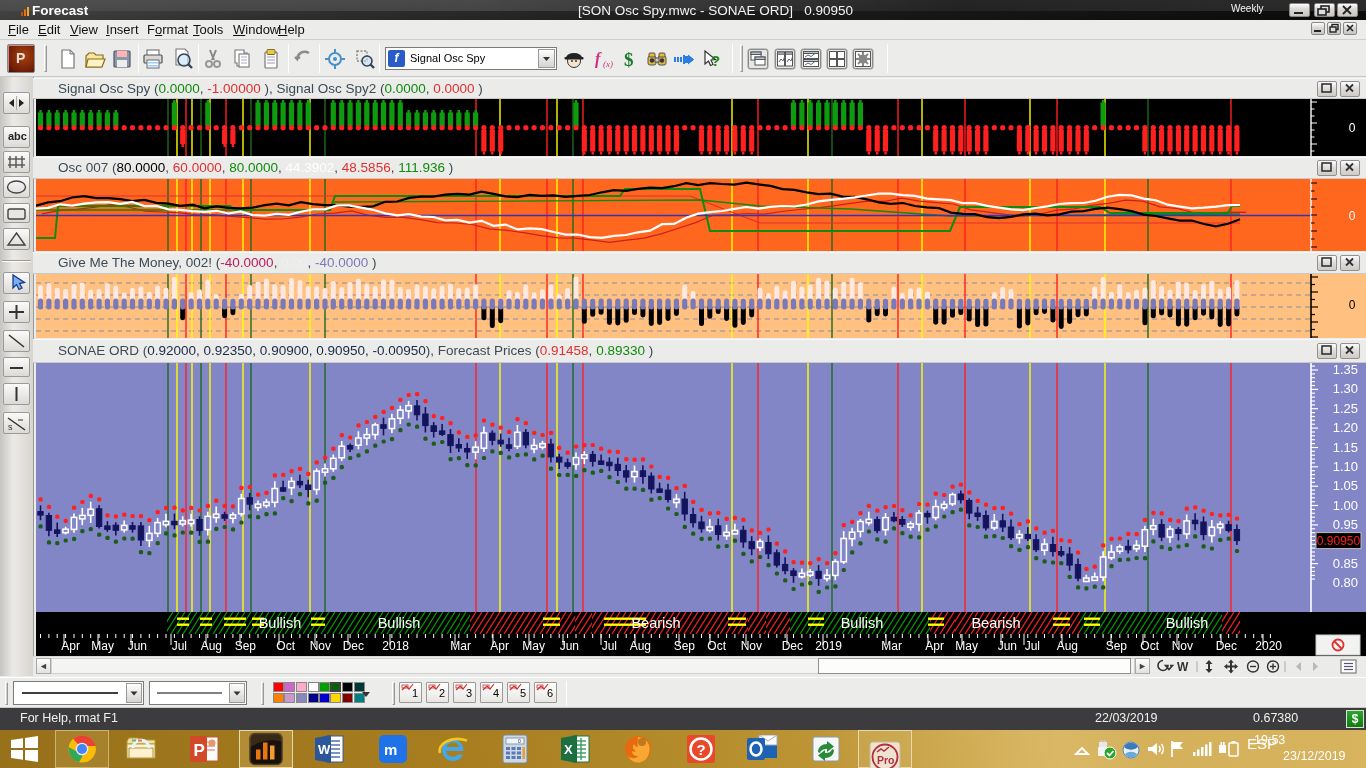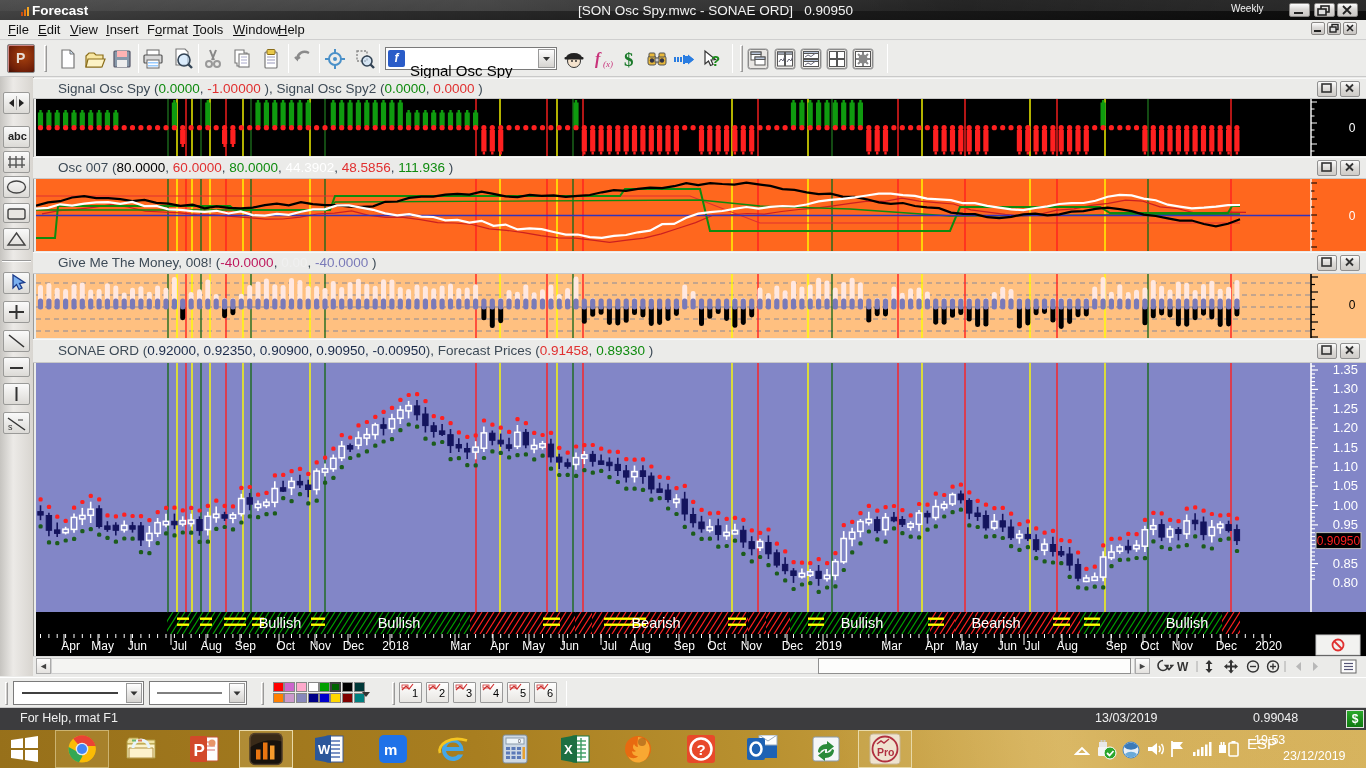--- a/index.html
+++ b/index.html
@@ -2177,21 +2177,21 @@
       </g>
     </svg>
     <svg class="abs" style="left:354px;top:7px" width="22" height="22" viewBox="0 0 22 22">
       <rect x="3" y="3" width="10" height="10" fill="none" stroke="#888" stroke-dasharray="2,1.5" stroke-width="1.4"></rect>
       <circle cx="13" cy="13" r="5" fill="rgba(190,220,250,.5)" stroke="#345" stroke-width="1.6"></circle>
       <line x1="16.5" y1="16.5" x2="20" y2="20" stroke="#345" stroke-width="2.4"></line>
     </svg>
     <div class="sep" style="left:379px;top:3px;height:29px"></div>
     <div class="abs" style="left:385px;top:6px;width:172px;height:23px;background:#fff;border:1px solid #7a7a7a">
       <div class="abs" style="left:2px;top:2px;width:17px;height:17px;background:#2a5cc8;border-radius:2px;color:#fff;font-weight:bold;font-size:12px;text-align:center;line-height:17px;font-style:italic">f</div>
-      <span class="abs tt" style="left:24px;top:14px;font-size:15px;color:#000">Signal Osc Spy</span>
+      <span class="abs tt" style="left:24px;top:4px;font-size:11px;color:#000">Signal Osc Spy</span>
       <div class="abs" style="right:1px;top:1px;width:17px;height:19px;background:linear-gradient(#fefefe,#d5d3d0);border:1px solid #999"><svg width="15" height="17">
           <path d="M4 7 l3.5 4 l3.5 -4 z" fill="#333"></path>
         </svg></div>
     </div>
     <svg class="abs" style="left:563px;top:7px" width="22" height="22" viewBox="0 0 22 22">
       <circle cx="11" cy="13" r="6.5" fill="#f5e3cd" stroke="#333"></circle>
       <path d="M3 10 a8 5 0 0 1 16 0 l-16 0 z" fill="#222"></path>
       <rect x="1.5" y="9" width="19" height="2.5" rx="1" fill="#222"></rect>
       <circle cx="9" cy="13" r="0.9" fill="#222"></circle>
       <circle cx="13" cy="13" r="0.9" fill="#222"></circle>
@@ -2339,21 +2339,21 @@
 <div class="abs" style="left:33px;top:157px;width:1333px;height:22px;background:#ebebe9;border-top:1px solid #f8f8f8;border-bottom:1px solid #c8c8c8">
     <span class="abs tt" style="left:25px;top:2px;font-size:13.5px"><span style="color:#3d4a56">Osc 007 (</span><span style="color:#000000">80.0000</span><span style="color:#3d4a56">, </span><span style="color:#e03030">60.0000</span><span style="color:#3d4a56">, </span><span style="color:#0f8b0f">80.0000</span><span style="color:#3d4a56">, </span><span style="color:#ffffff">44.3902</span><span style="color:#3d4a56">, </span><span style="color:#e03030">48.5856</span><span style="color:#3d4a56">, </span><span style="color:#0f8b0f">111.936</span><span style="color:#3d4a56"> )</span></span>
     <div class="hdrbtn" style="left:1284px;top:2px"><svg width="18" height="13">
         <rect x="4" y="2" width="9" height="8" fill="none" stroke="#333" stroke-width="1.6"></rect>
       </svg></div>
     <div class="hdrbtn" style="left:1307px;top:2px"><svg width="18" height="13">
         <path d="M5 2.5 L12 9.5 M12 2.5 L5 9.5" stroke="#333" stroke-width="1.8"></path>
       </svg></div>
   </div>
 <div class="abs" style="left:33px;top:252px;width:1333px;height:22px;background:#ebebe9;border-top:1px solid #f8f8f8;border-bottom:1px solid #c8c8c8">
-    <span class="abs tt" style="left:25px;top:2px;font-size:13.5px"><span style="color:#3d4a56">Give Me The Money, 008! (</span><span style="color:#be185d">-40.0000</span><span style="color:#3d4a56">, </span><span style="color:#f0f0f0">0.00</span><span style="color:#3d4a56">, </span><span style="color:#7a7ab8">-40.0000</span><span style="color:#3d4a56"> )</span></span>
+    <span class="abs tt" style="left:25px;top:2px;font-size:13.5px"><span style="color:#3d4a56">Give Me The Money, 002! (</span><span style="color:#be185d">-40.0000</span><span style="color:#3d4a56">, </span><span style="color:#f0f0f0">0.00</span><span style="color:#3d4a56">, </span><span style="color:#7a7ab8">-40.0000</span><span style="color:#3d4a56"> )</span></span>
     <div class="hdrbtn" style="left:1284px;top:2px"><svg width="18" height="13">
         <rect x="4" y="2" width="9" height="8" fill="none" stroke="#333" stroke-width="1.6"></rect>
       </svg></div>
     <div class="hdrbtn" style="left:1307px;top:2px"><svg width="18" height="13">
         <path d="M5 2.5 L12 9.5 M12 2.5 L5 9.5" stroke="#333" stroke-width="1.8"></path>
       </svg></div>
   </div>
 <div class="abs" style="left:33px;top:339px;width:1333px;height:24px;background:#ebebe9;border-top:1px solid #f8f8f8;border-bottom:1px solid #c8c8c8">
     <span class="abs tt" style="left:25px;top:3px;font-size:13.5px"><span style="color:#3d4a56">SONAE ORD (</span><span style="color:#1a2a4a">0.92000, 0.92350, 0.90900, 0.90950, -0.00950</span><span style="color:#3d4a56">), Forecast Prices (</span><span style="color:#e03030">0.91458</span><span style="color:#3d4a56">, </span><span style="color:#0f8b0f">0.89330</span><span style="color:#3d4a56"> )</span></span>
     <div class="hdrbtn" style="left:1284px;top:3px"><svg width="18" height="13">
@@ -2451,22 +2451,22 @@
         <rect x="2" y="2" width="6" height="3" fill="none" stroke="#d03030" stroke-width="0.8"></rect>
       </svg><span class="abs" style="right:3px;top:4px;font-size:11px;color:#000">5</span></div>
     <div class="abs" style="left:534px;top:4px;width:23px;height:21px;background:linear-gradient(#fff,#e8e6e2);border:1px solid #999;border-radius:1px"><svg width="21" height="19">
         <path d="M2 7 l4-4 l3 3 l4-5" stroke="#d03030" stroke-width="1.2" fill="none"></path>
         <rect x="2" y="2" width="6" height="3" fill="none" stroke="#d03030" stroke-width="0.8"></rect>
       </svg><span class="abs" style="right:3px;top:4px;font-size:11px;color:#000">6</span></div>
     <div class="sep" style="left:566px;top:3px;height:25px"></div>
   </div>
 <div class="abs" style="left:0;top:708px;width:1366px;height:22px;background:#3c3c3e">
     <span class="abs tt" style="left:20px;top:3px;font-size:12.5px;color:#f0f0f0">For Help, rmat F1</span>
-    <span class="abs tt" style="left:1095px;top:3px;font-size:12.5px;color:#f0f0f0">13/03/2019</span>
-    <span class="abs tt" style="left:1253px;top:3px;font-size:12.5px;color:#f0f0f0">0.99048</span>
+    <span class="abs tt" style="left:1095px;top:3px;font-size:12.5px;color:#f0f0f0">22/03/2019</span>
+    <span class="abs tt" style="left:1253px;top:3px;font-size:12.5px;color:#f0f0f0">0.67380</span>
     <div class="abs" style="left:1346px;top:2px;width:18px;height:18px;background:linear-gradient(#2aa82a,#0f7a0f);border:1px solid #e0e0e0;color:#fff;font-weight:bold;text-align:center;line-height:16px;font-size:12px">$</div>
   </div>
 <div class="abs" style="left:0;top:730px;width:1366px;height:38px;background:linear-gradient(78deg,#97701a,#a87e20 35%,#b8902f 55%,#cda64a 75%,#d2ab4f)">
     <div class="abs" style="left:820px;top:0;width:546px;height:38px;background:linear-gradient(78deg,rgba(255,255,255,0) 0%,rgba(255,235,180,.25) 45%,rgba(255,240,200,.12) 60%)"></div>
     <svg class="abs" style="left:11px;top:6px" width="27" height="26">
       <g fill="#fff">
         <path d="M0 4 L12 2.2 V12 H0 Z"></path>
         <path d="M14 2 L27 0 V12 H14 Z"></path>
         <path d="M0 14 H12 V23.8 L0 22 Z"></path>
         <path d="M14 14 H27 V26 L14 24 Z"></path>
@@ -2599,21 +2599,21 @@
         </svg></div>
     </div>
     <div class="tbtn" style="left:799px;">
       <div class="abs" style="left:50%;top:50%;transform:translate(-50%,-50%);width:30px;height:28px"><svg width="30" height="28" viewBox="0 0 30 28">
           <rect x="2" y="2" width="26" height="24" rx="2" fill="#f4f6f8" stroke="#8a9aaa"></rect>
           <path d="M7 17 c0-5 4-8 9-8 l0-3 l7 5.5 l-7 5.5 l0-3 c-4 0-6 1-7 4 z" fill="#2a8a3a"></path>
           <path d="M23 12 c0 5-4 8-9 8 l0 3 l-7-5.5 l7-5.5 l0 3 c4 0 6-1 7-4 z" fill="#2a8a3a" transform="translate(0,3)"></path>
         </svg></div>
     </div>
     <div class="tbtn" style="left:858px;border:1px solid #e8d9a8;background:rgba(210,180,100,.35);">
-      <div class="abs" style="left:50%;top:50%;transform:translate(-50%,-50%);width:32px;height:32px"><svg width="32" height="32" viewBox="0 0 32 32">
+      <div class="abs" style="left:50%;top:50%;transform:translate(-50%,-50%);width:32px;height:16px"><svg width="32" height="32" viewBox="0 0 32 32">
           <rect x="1" y="1" width="30" height="30" rx="3" fill="#efe3d0" stroke="#c8b89a"></rect>
           <circle cx="16" cy="16" r="12.5" fill="none" stroke="#b03040" stroke-width="1.8"></circle>
           <path d="M8 11 l4-3 l3 2 l5-4" stroke="#b03040" stroke-width="1.5" fill="none"></path>
           <text x="8" y="23" font-size="10.5" font-weight="bold" fill="#b03040" font-family="Liberation Sans">Pro</text>
         </svg></div>
     </div>
     <svg class="trayi" style="left:1074px;top:16px" width="16" height="10">
       <path d="M2 8 L8 2 L14 8 Z" fill="none" stroke="#fff" stroke-width="1.8"></path>
     </svg>
     <svg class="trayi" style="left:1094px;top:10px" width="24" height="20">

